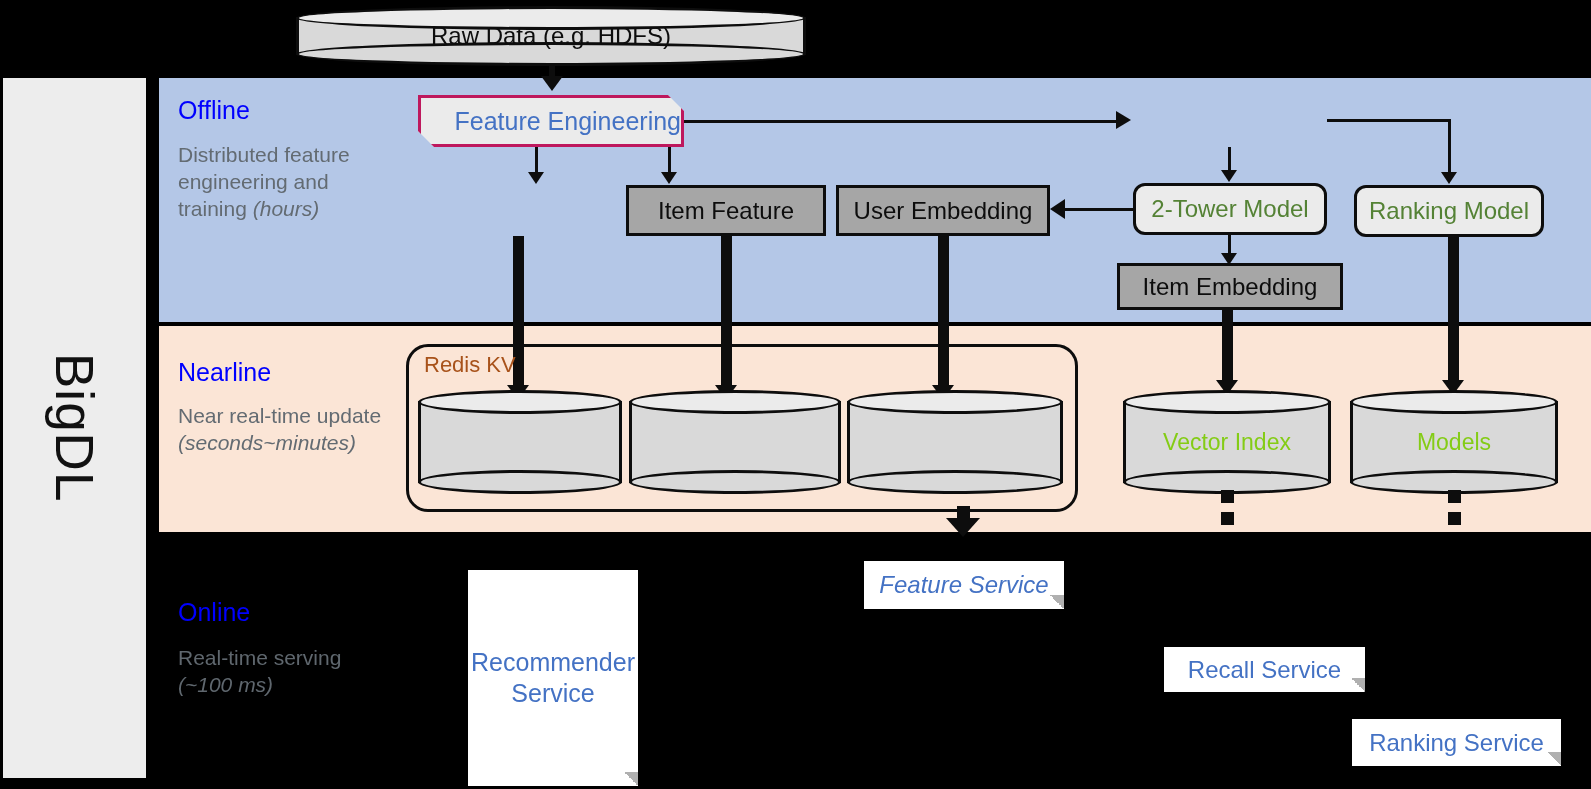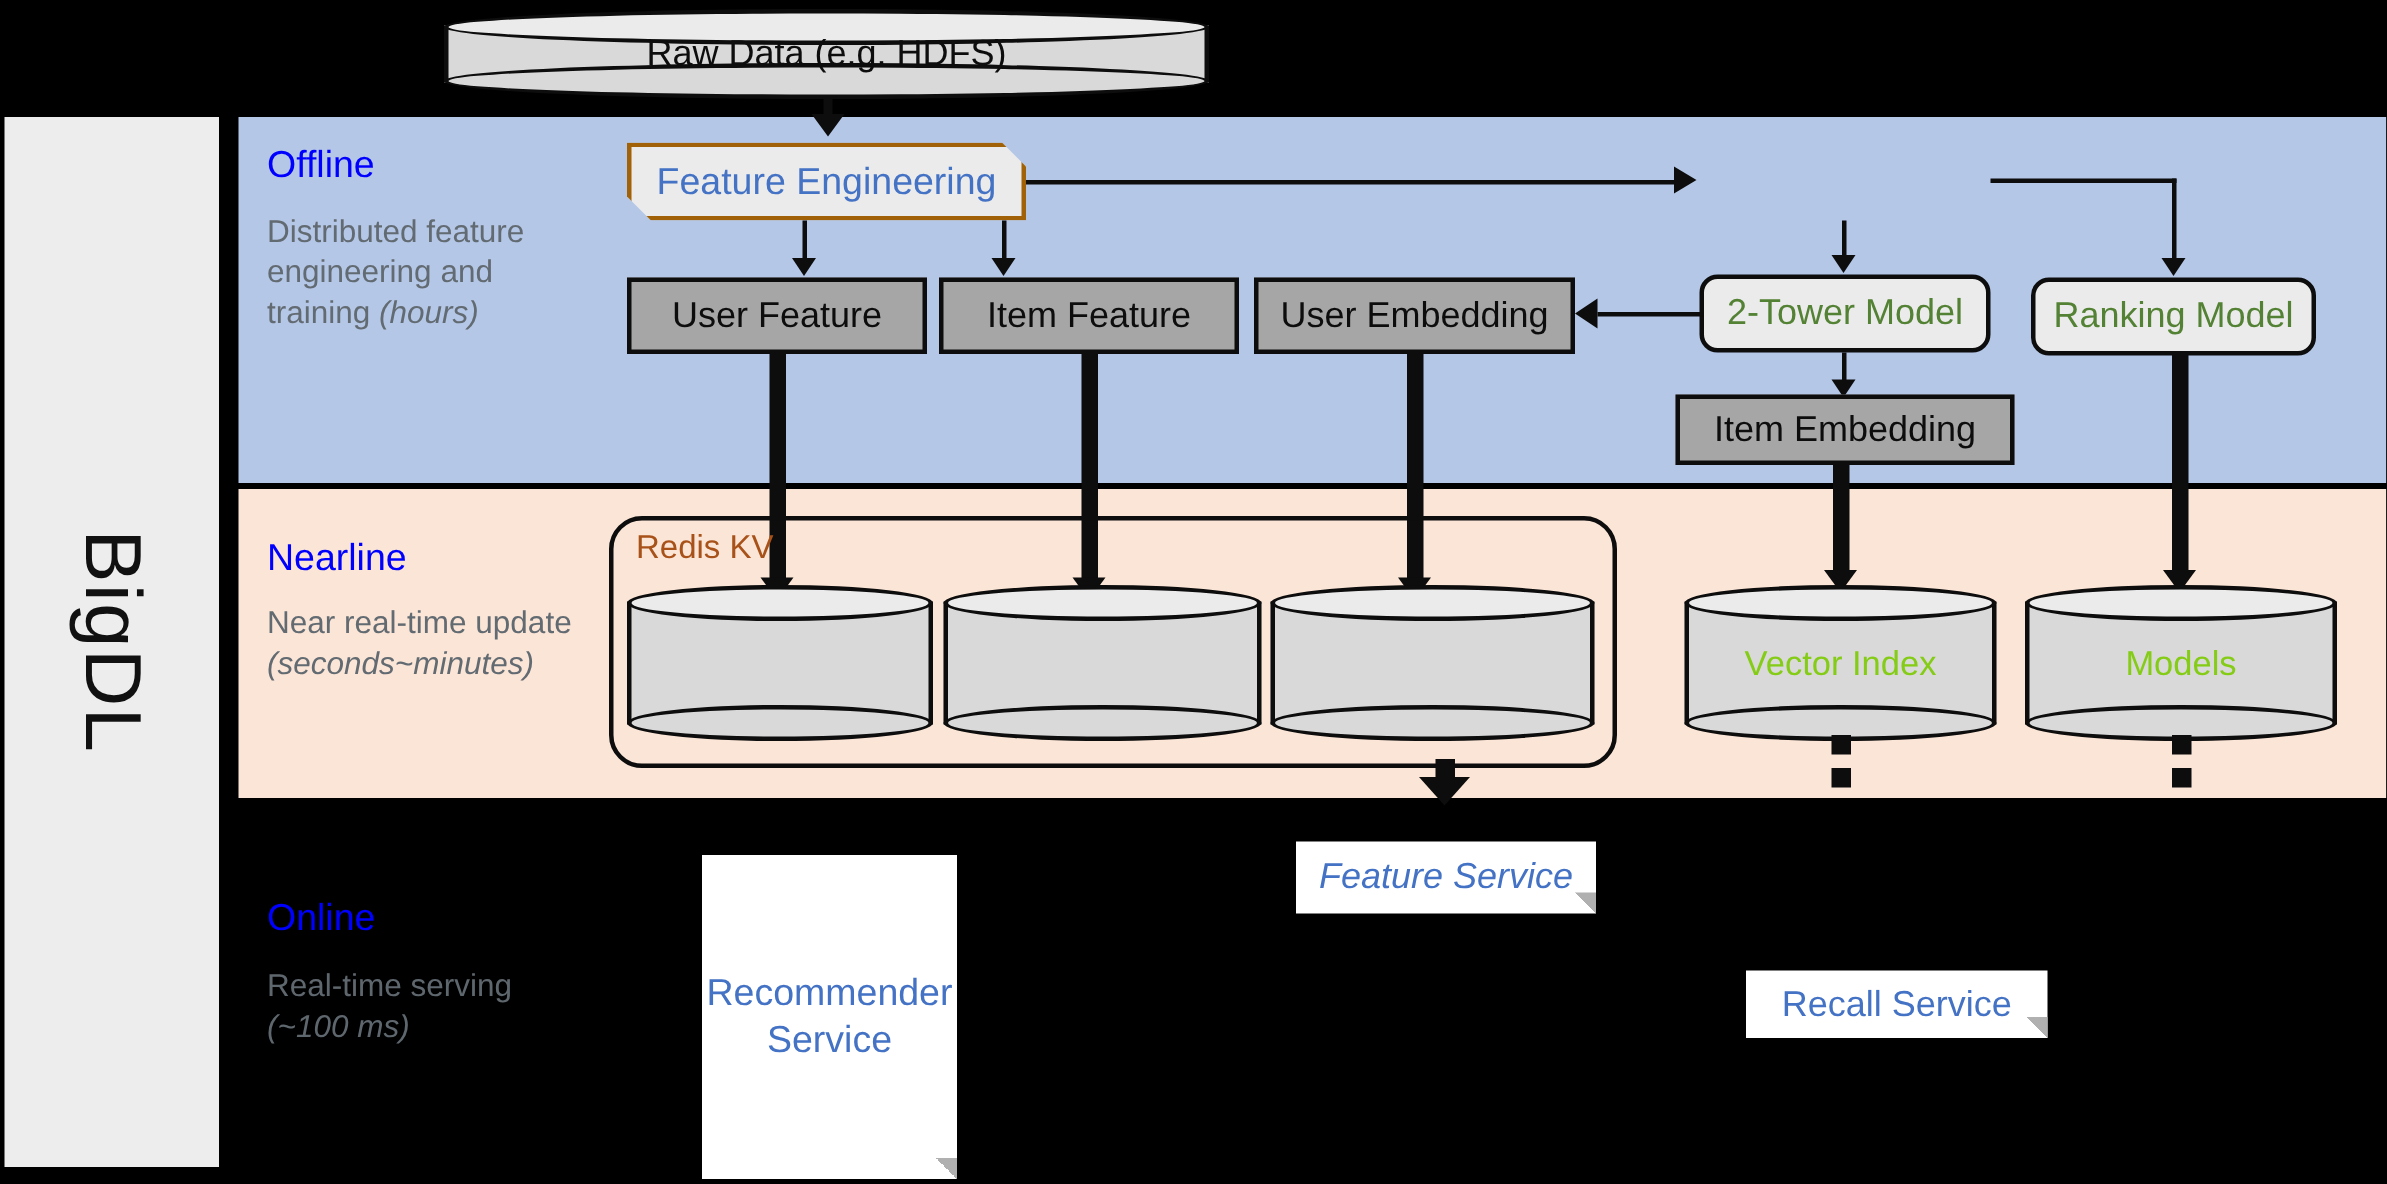--- a/index.html
+++ b/index.html
@@ -46,22 +46,23 @@
 
   
   .boxtext{
     position:absolute;display:flex;align-items:center;justify-content:center;
     text-align:center;box-sizing:border-box;
   }
 
   
   .cut-corner{
     background:#ebebeb;
-    border:3px solid #a16207;
+    border:3px solid #be185d;
     clip-path:polygon(0 0, calc(100% - 16px) 0, 100% 16px, 100% 100%, 16px 100%, 0 calc(100% - 16px));
+    justify-content:flex-end;
   }
   
   .notch{
     background:#ebebeb;
     border:3px solid #0d0d0d;
     border-radius:14px;
     clip-path:polygon(
       0 0, 14px 0, 22px 8px, calc(100% - 22px) 8px, calc(100% - 14px) 0, 100% 0,
       100% 14px, calc(100% - 8px) 22px, calc(100% - 8px) calc(100% - 22px), 100% calc(100% - 14px), 100% 100%,
       calc(100% - 14px) 100%, calc(100% - 22px) calc(100% - 8px), 22px calc(100% - 8px), 14px 100%, 0 100%,
@@ -196,23 +197,20 @@
   <div class="ln thin-v abs" style="left:668px;top:147px;height:28px;"></div>
   <div class="arrow-dn small abs" style="left:661px;top:172px;"></div>
 
   <div class="ln thin-v abs" style="left:1228px;top:147px;height:28px;"></div>
   <div class="arrow-dn small abs" style="left:1221px;top:170px;"></div>
 
   <div class="ln thin-h abs" style="left:1327px;top:119px;width:124px;"></div>
   <div class="ln thin-v abs" style="left:1448px;top:119px;height:58px;"></div>
   <div class="arrow-dn small abs" style="left:1441px;top:172px;"></div>
 
-  <div class="boxtext gray-box abs" style="left:418px;top:185px;width:200px;height:51px;font-size:24px;">
-    <span class="txt-dark">User Feature</span>
-  </div>
   <div class="boxtext gray-box abs" style="left:626px;top:185px;width:200px;height:51px;font-size:24px;">
     <span class="txt-dark">Item Feature</span>
   </div>
   <div class="boxtext gray-box abs" style="left:836px;top:185px;width:214px;height:51px;font-size:24px;">
     <span class="txt-dark">User Embedding</span>
   </div>
 
   <div class="boxtext round-box abs" style="left:1133px;top:183px;width:194px;height:52px;font-size:24px;">
     <span class="txt-green">2-Tower Model</span>
   </div>
@@ -297,14 +295,18 @@
   <div class="note" style="left:864px;top:561px;width:200px;height:48px;font-size:24px;font-style:italic;">
     <span>Feature Service</span>
     <span class="fold"></span>
   </div>
 
   <div class="note" style="left:1164px;top:647px;width:201px;height:45px;font-size:24px;">
     <span>Recall Service</span>
     <span class="fold"></span>
   </div>
 
+  <div class="note" style="left:1352px;top:719px;width:209px;height:47px;font-size:24px;">
+    <span>Ranking Service</span>
+    <span class="fold"></span>
+  </div>
 
 </div>
 
 </body></html>

